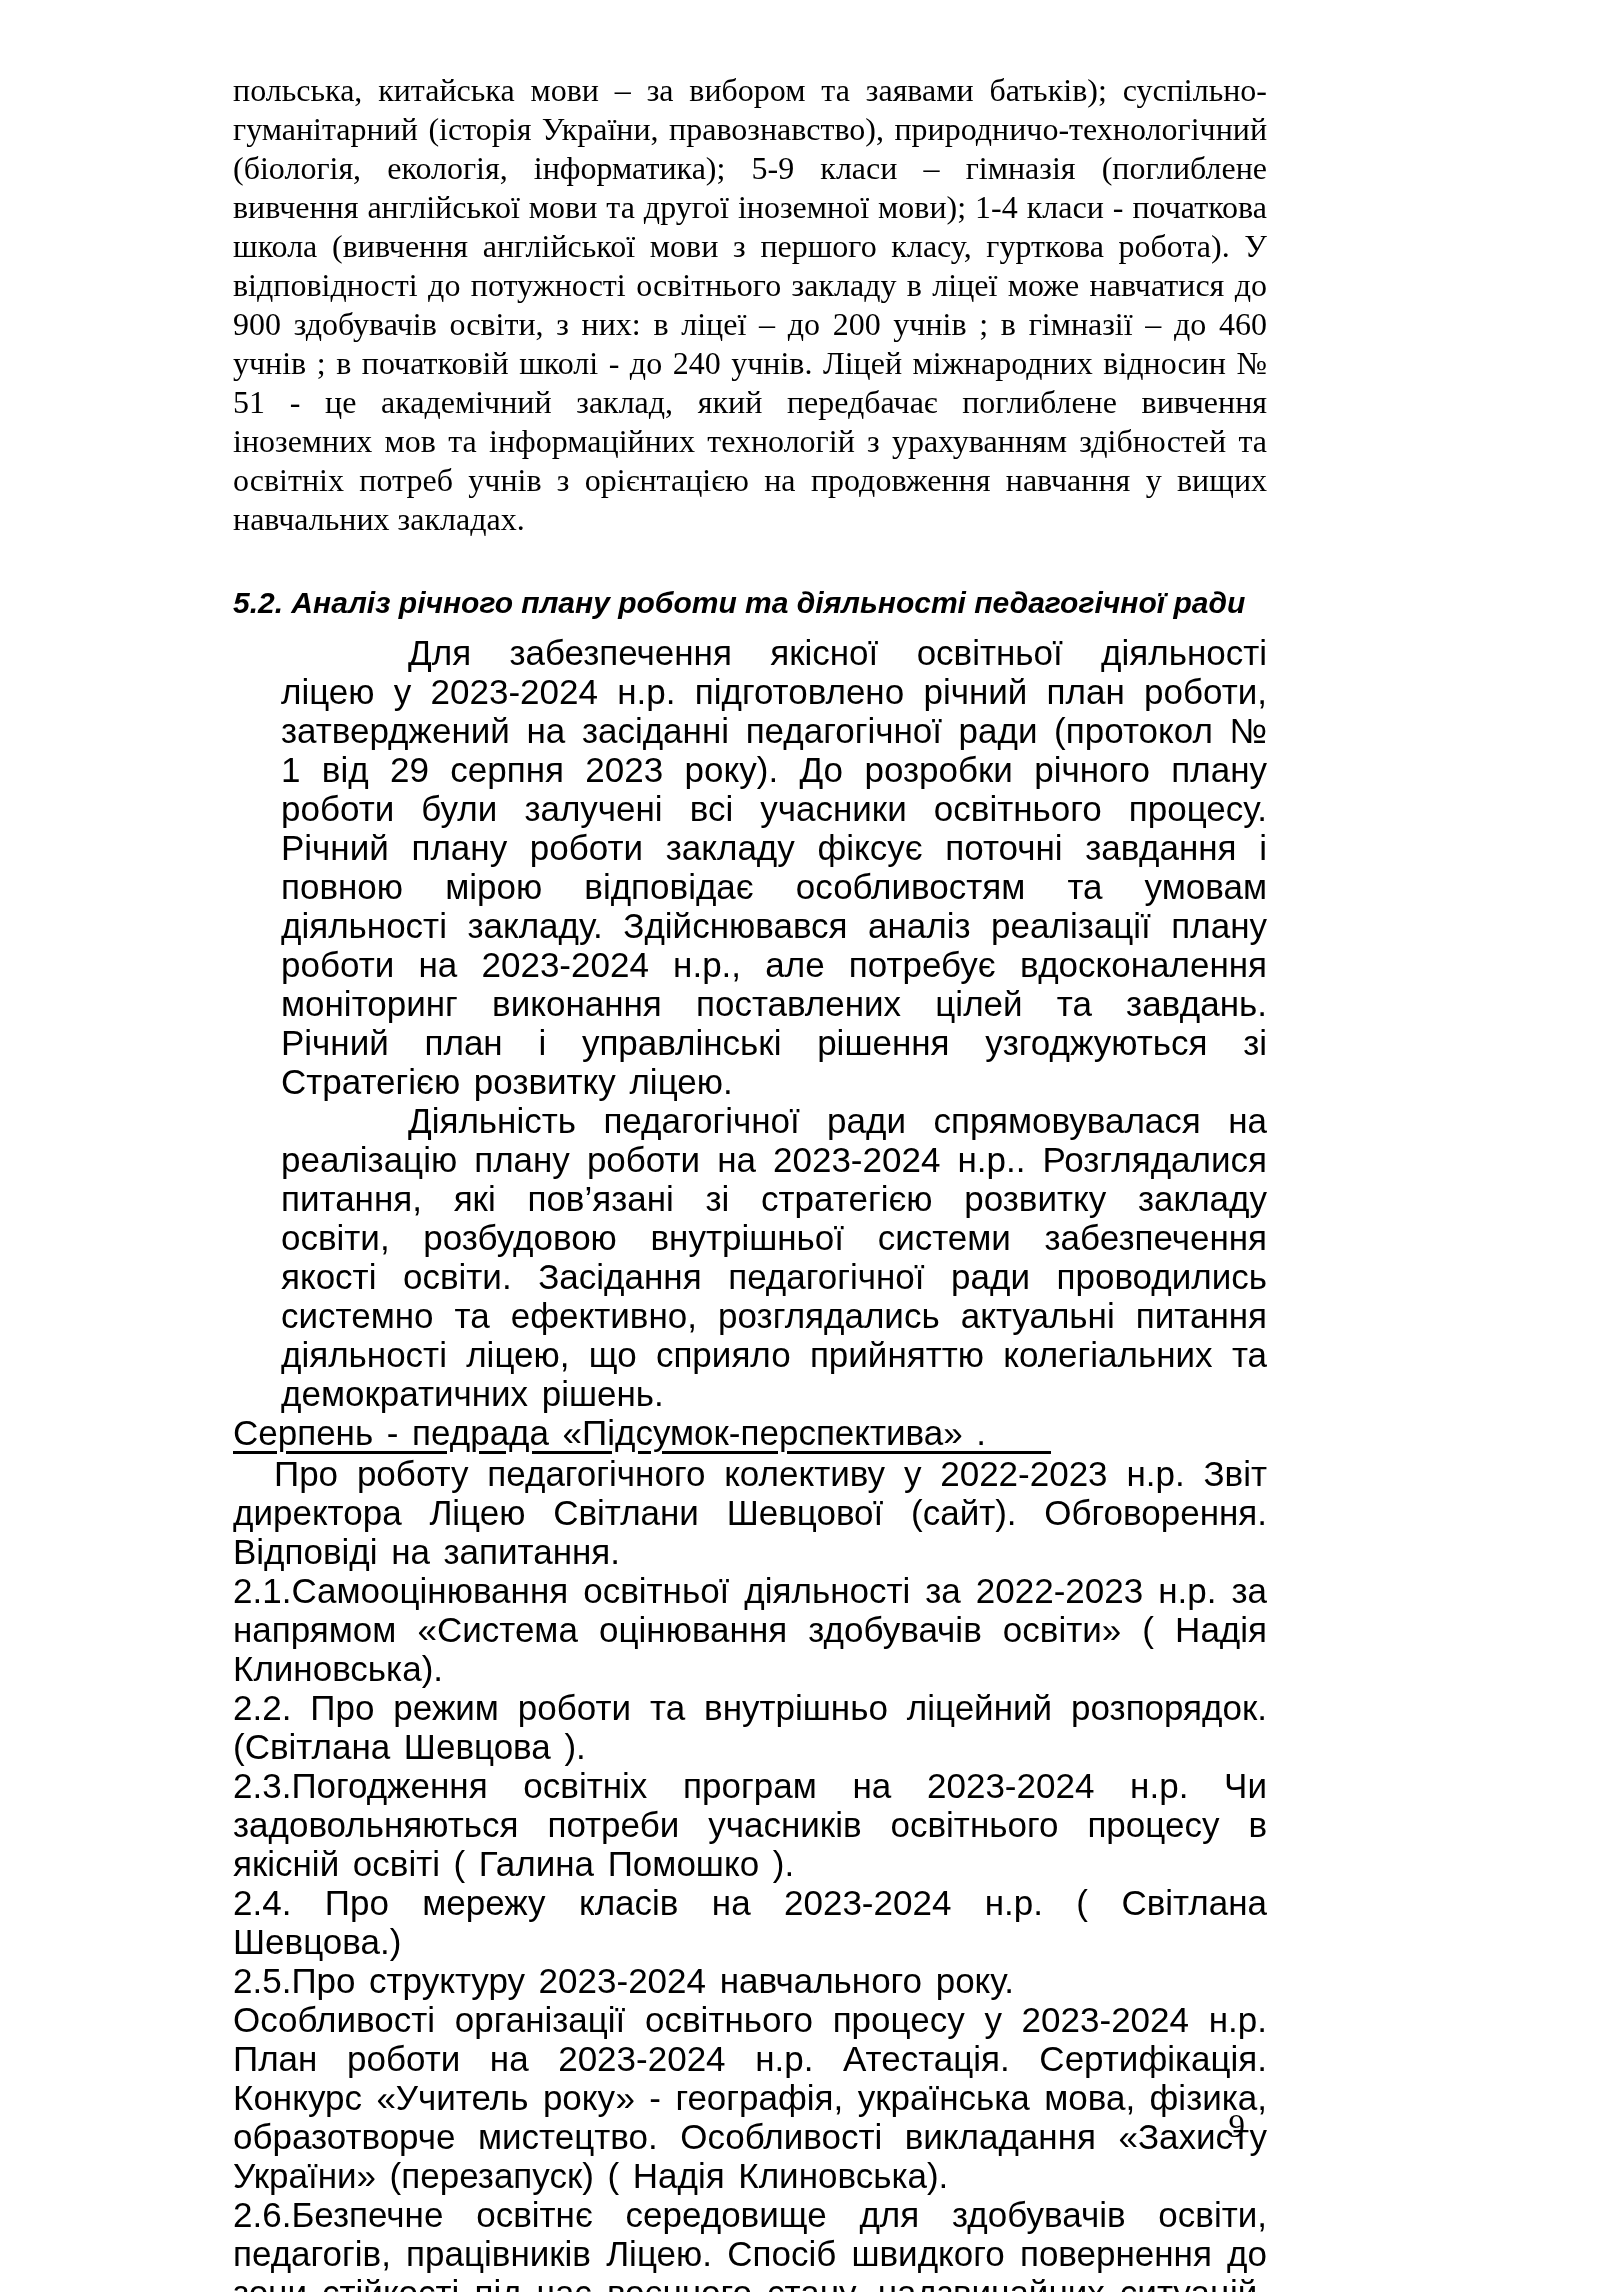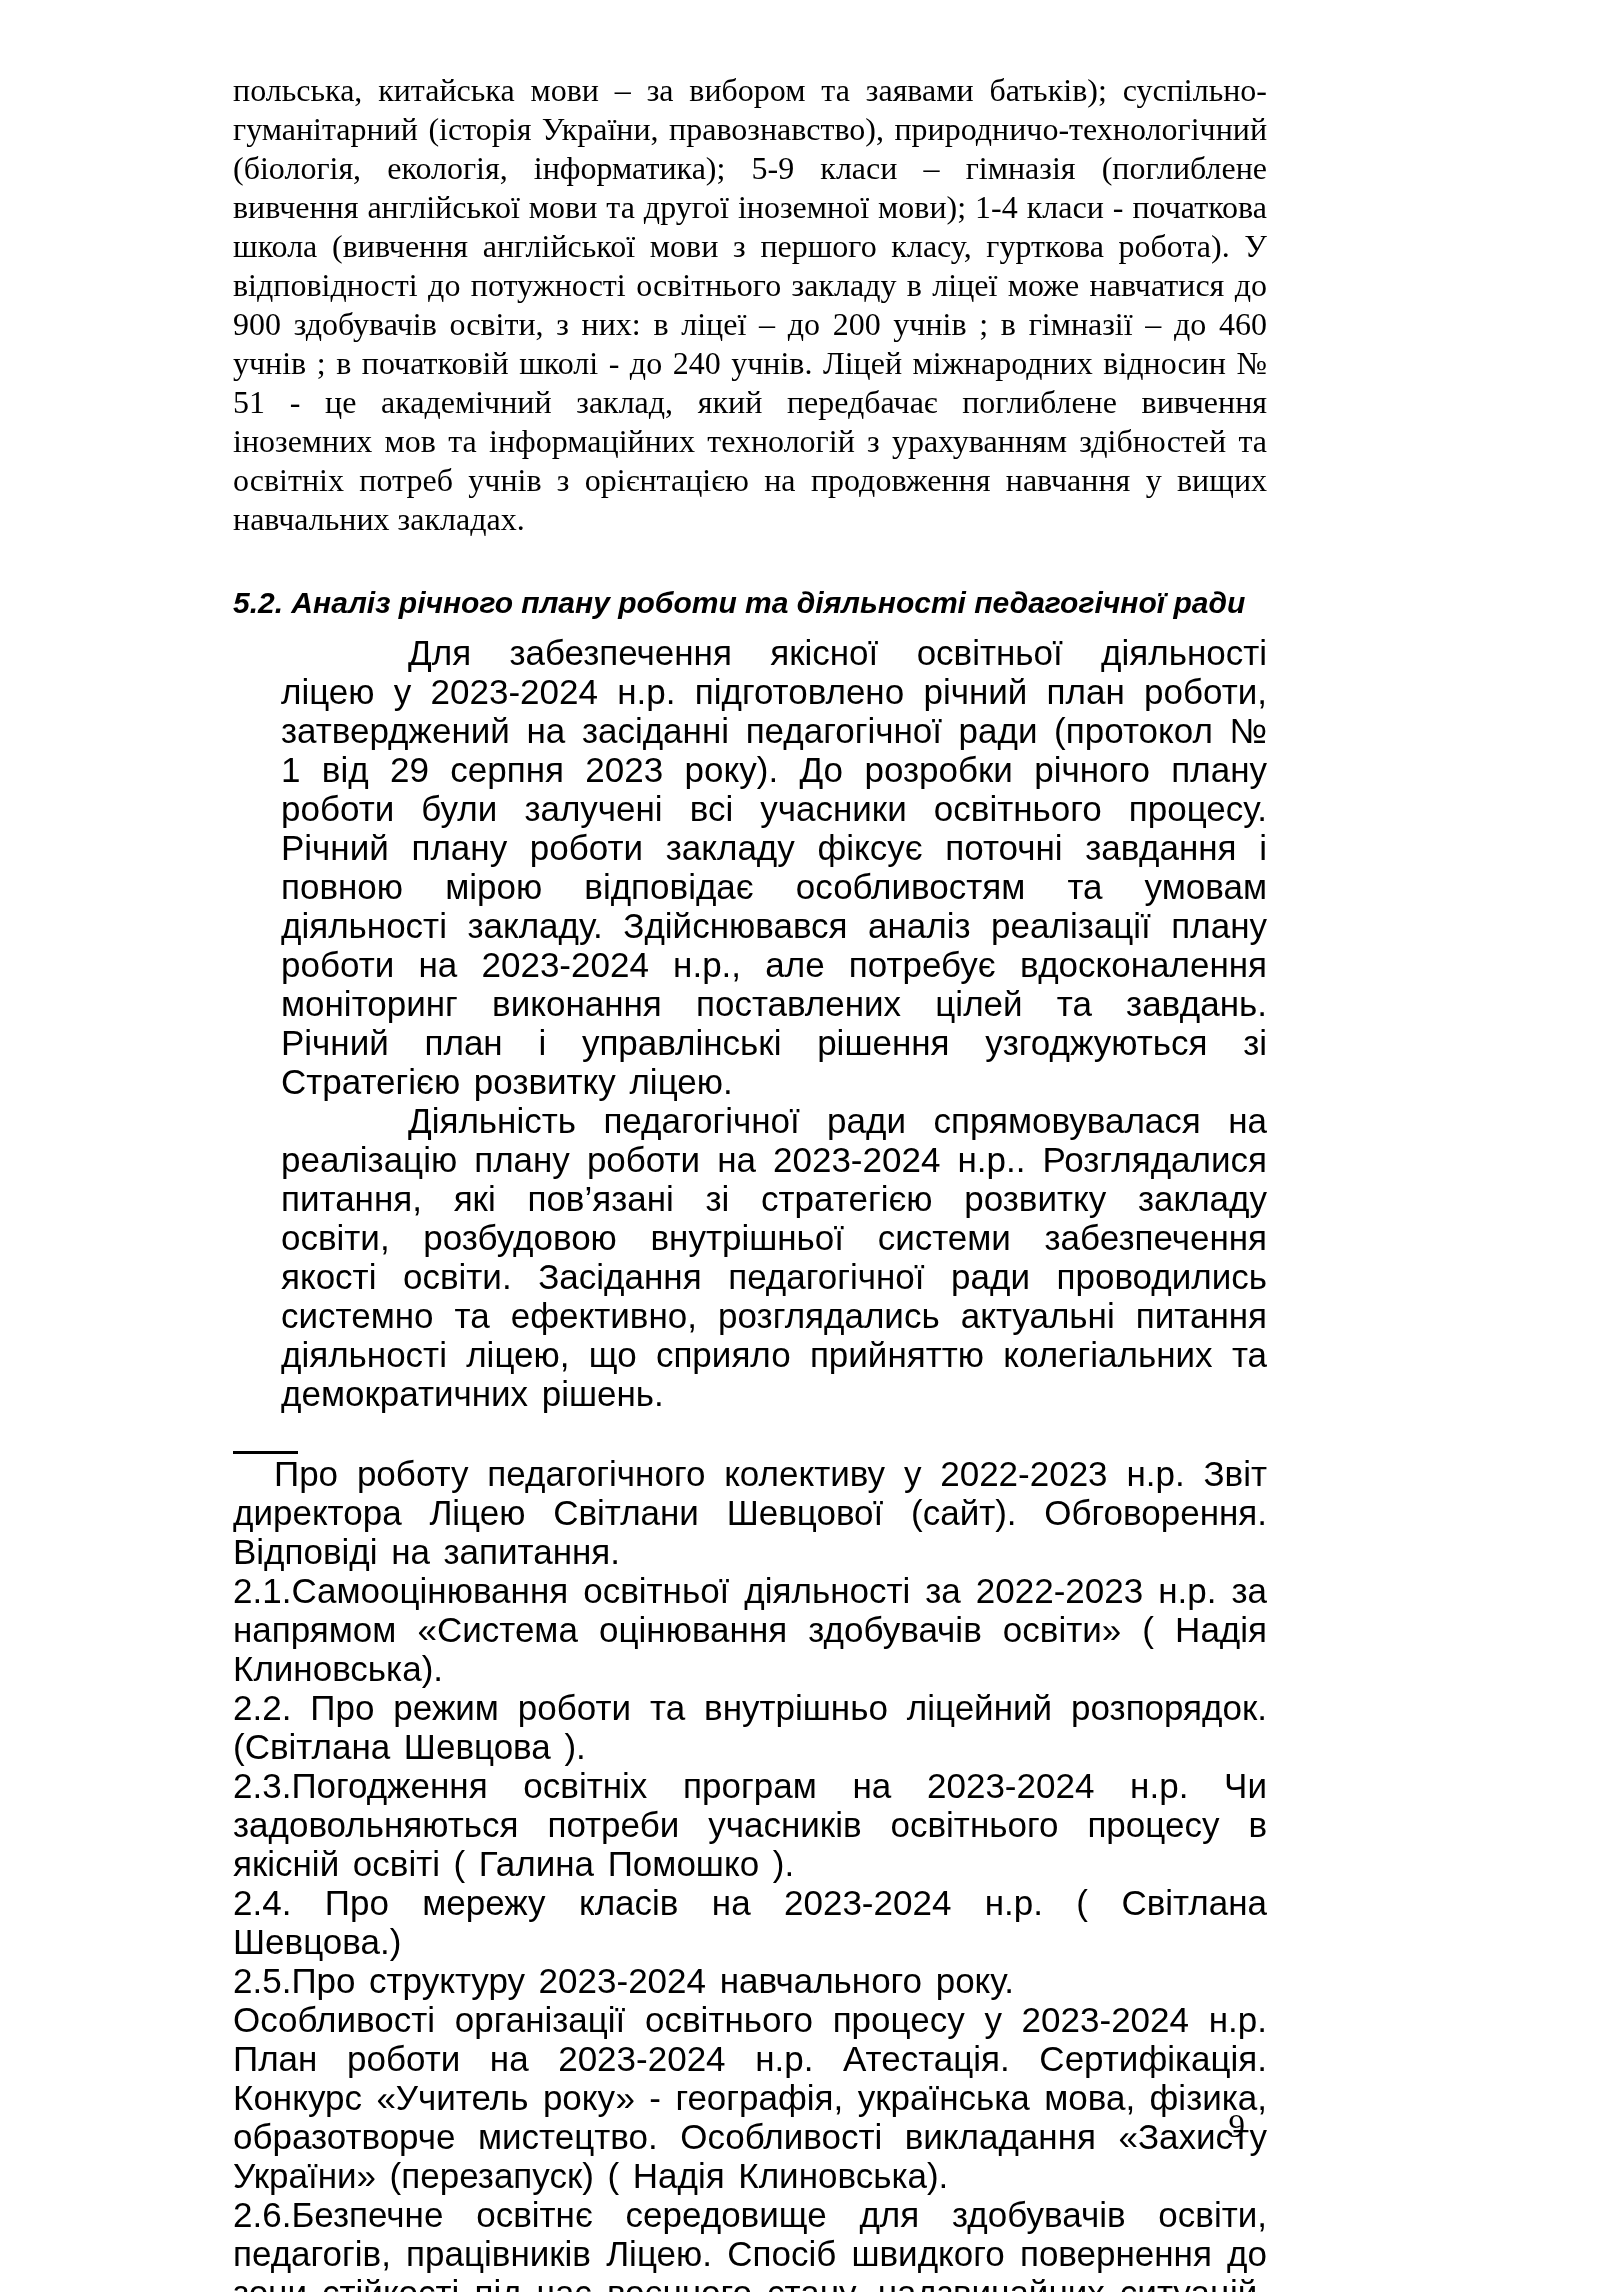--- a/index.html
+++ b/index.html
@@ -73,21 +73,21 @@
   <p class="serif-para">польська, китайська мови – за вибором та заявами батьків); суспільно-гуманітарний (історія України, правознавство), природничо-технологічний (біологія, екологія, інформатика);  5-9 класи – гімназія (поглиблене вивчення англійської мови та другої іноземної мови); 1-4 класи - початкова школа  (вивчення англійської мови з першого класу, гурткова робота). У відповідності до  потужності освітнього  закладу  в ліцеї може навчатися до  900 здобувачів освіти,  з них: в ліцеї – до 200 учнів ; в гімназії – до 460 учнів ; в початковій школі  - до 240 учнів. Ліцей міжнародних відносин № 51 - це академічний заклад, який передбачає  поглиблене вивчення іноземних мов та інформаційних технологій з урахуванням здібностей та освітніх потреб учнів з орієнтацією на продовження навчання у вищих навчальних закладах.</p>
 
   <h2 class="section-heading">5.2. Аналіз річного плану роботи та діяльності педагогічної ради</h2>
 
   <p class="sans-para indent-lg">Для забезпечення  якісної освітньої діяльності ліцею у 2023-2024 н.р.  підготовлено річний план роботи, затверджений на засіданні педагогічної ради (протокол № 1 від 29 серпня 2023 року). До розробки річного плану роботи  були залучені всі учасники освітнього процесу. Річний плану роботи закладу фіксує  поточні завдання і  повною мірою відповідає особливостям та умовам  діяльності закладу. Здійснювався аналіз реалізації  плану роботи на 2023-2024 н.р., але потребує вдосконалення моніторинг виконання поставлених цілей та завдань. Річний план і управлінські рішення узгоджуються зі Стратегією розвитку ліцею.</p>
 
   <p class="sans-para indent-lg">Діяльність педагогічної ради спрямовувалася на реалізацію  плану роботи на 2023-2024 н.р.. Розглядалися питання, які пов’язані зі стратегією розвитку закладу освіти, розбудовою внутрішньої системи забезпечення якості освіти. Засідання педагогічної ради проводились системно та ефективно, розглядались актуальні питання діяльності ліцею, що сприяло прийняттю колегіальних та демократичних рішень.</p>
 
 
 
-  <p class="sans-para"><span class="underline-tail"></span></p>
+  <p class="sans-para"><span class="underlined-run">Серпень - педрада «Підсумок-перспектива» .</span><span class="underline-tail"></span></p>
 
 
   <p class="sans-para indent-md">Про роботу педагогічного колективу  у 2022-2023 н.р.  Звіт директора Ліцею Світлани Шевцової (сайт). Обговорення. Відповіді на запитання.</p>
 
 
   <p class="sans-para">2.1.Самооцінювання освітньої діяльності за 2022-2023 н.р. за напрямом «Система оцінювання здобувачів освіти» ( Надія Клиновська).</p>
 
   <p class="sans-para">2.2. Про режим роботи та внутрішньо ліцейний розпорядок. (Світлана Шевцова ).</p>
 
   <p class="sans-para">2.3.Погодження освітніх програм на 2023-2024 н.р. Чи задовольняються потреби  учасників освітнього процесу в якісній освіті ( Галина Помошко ).</p>

